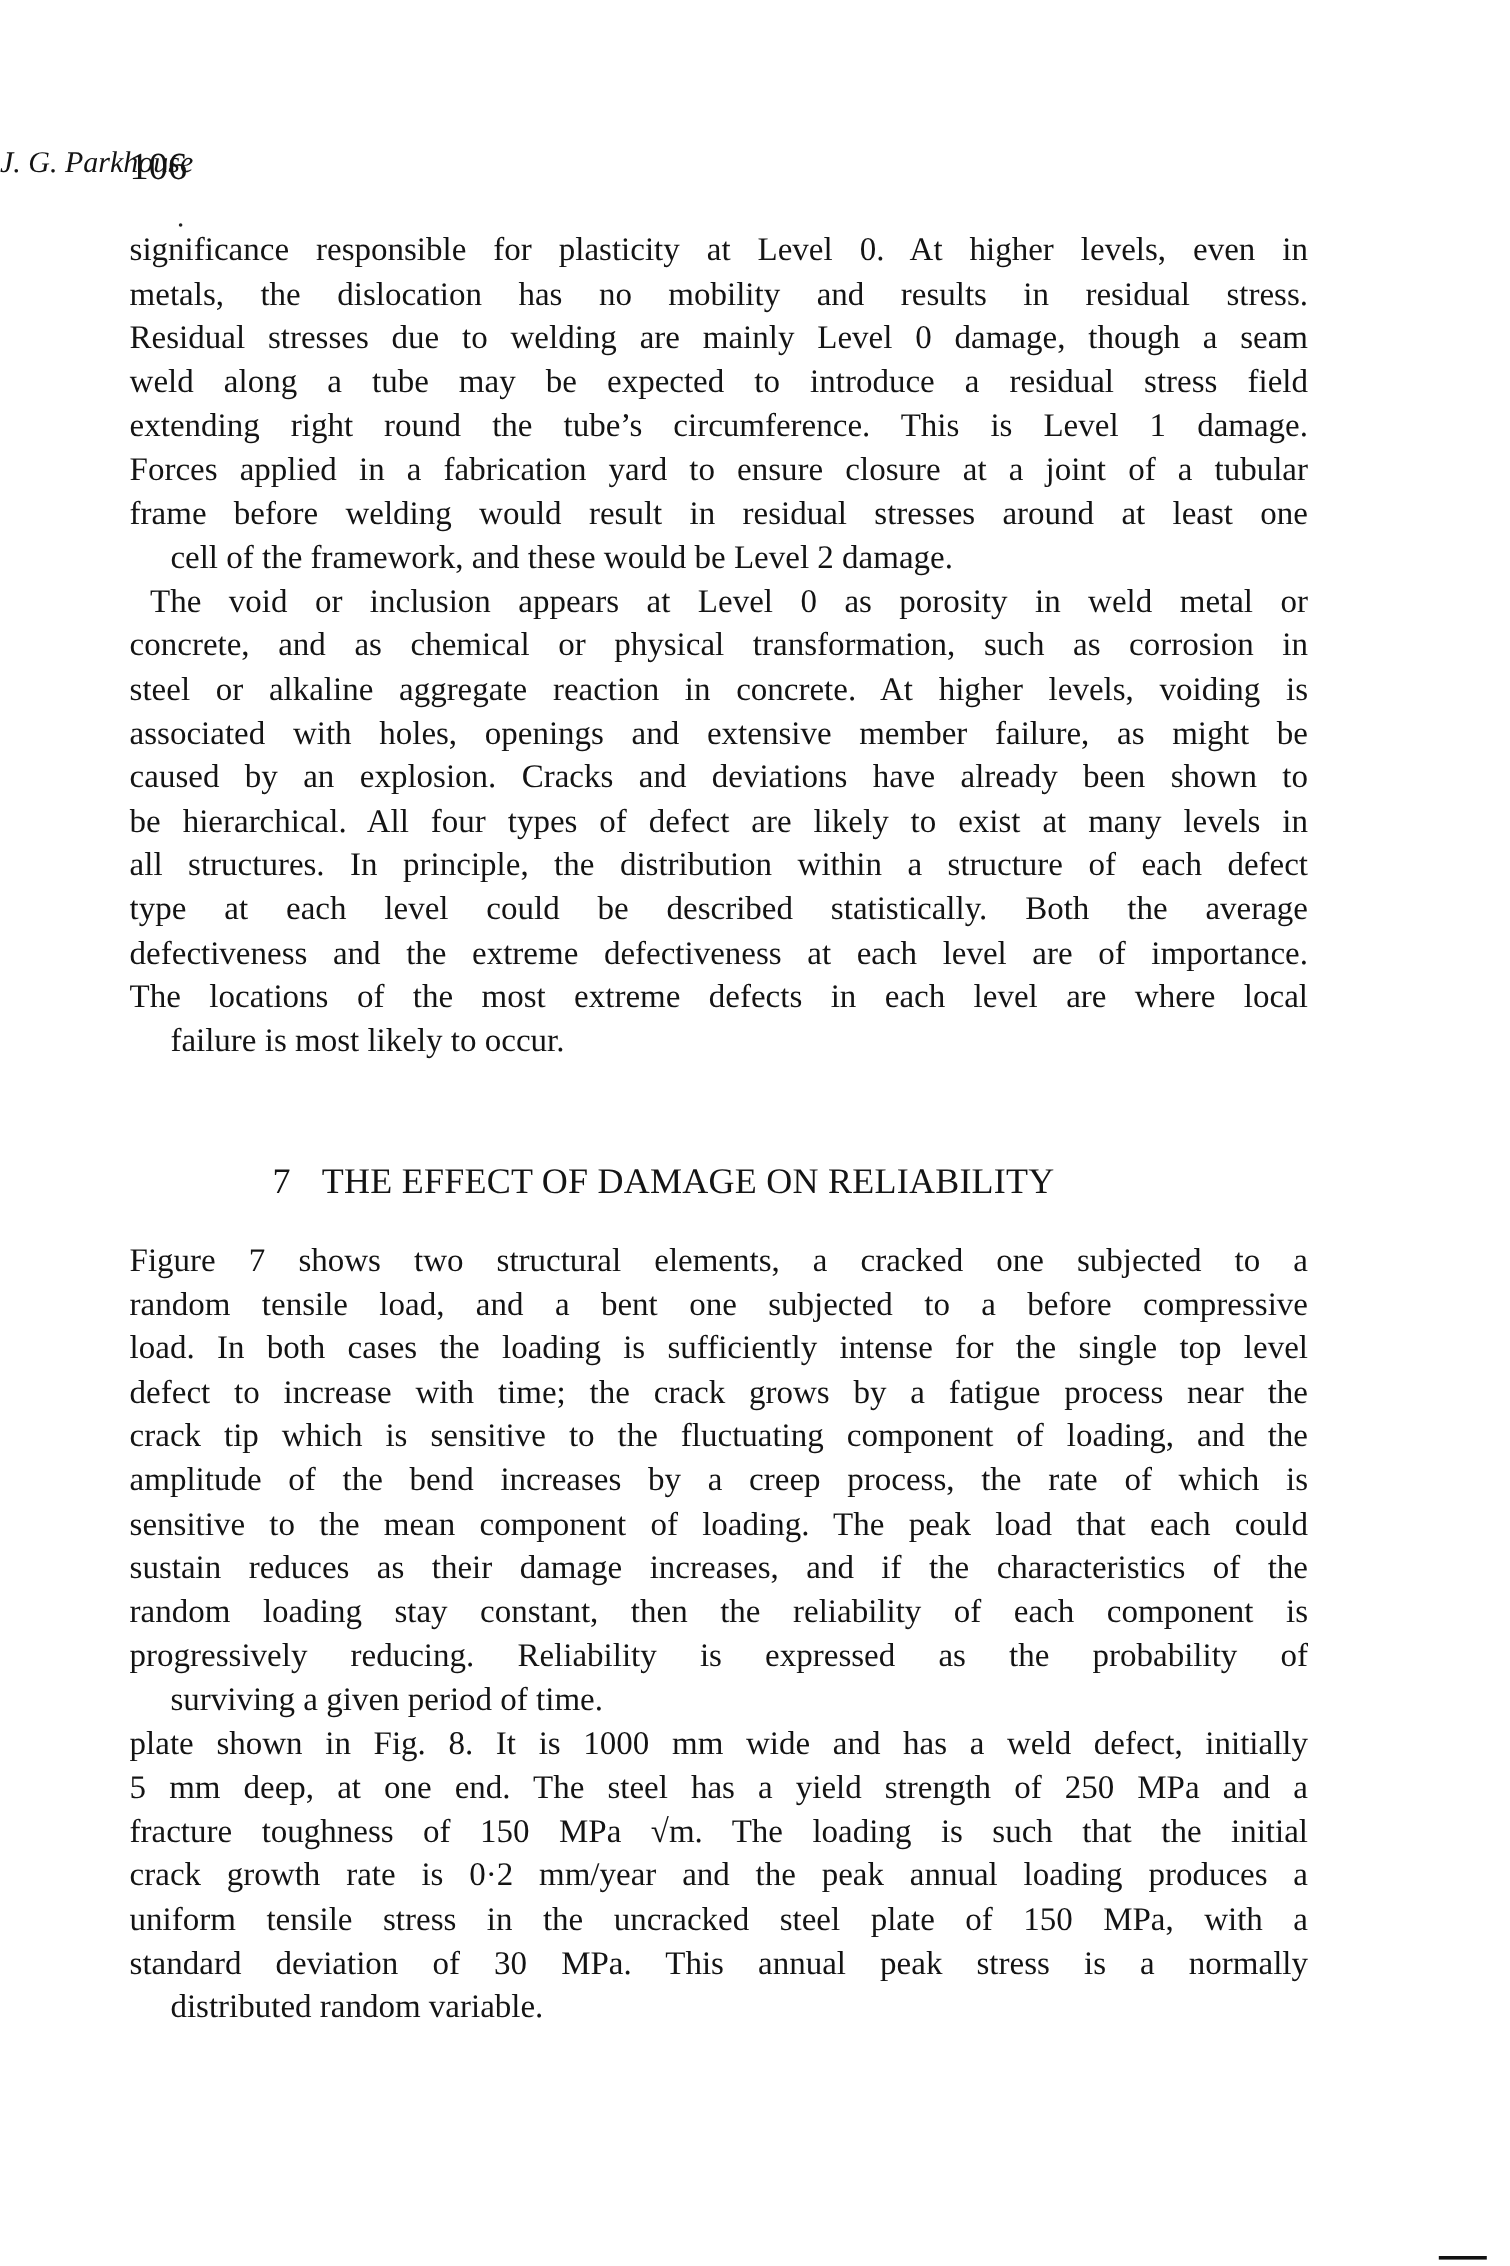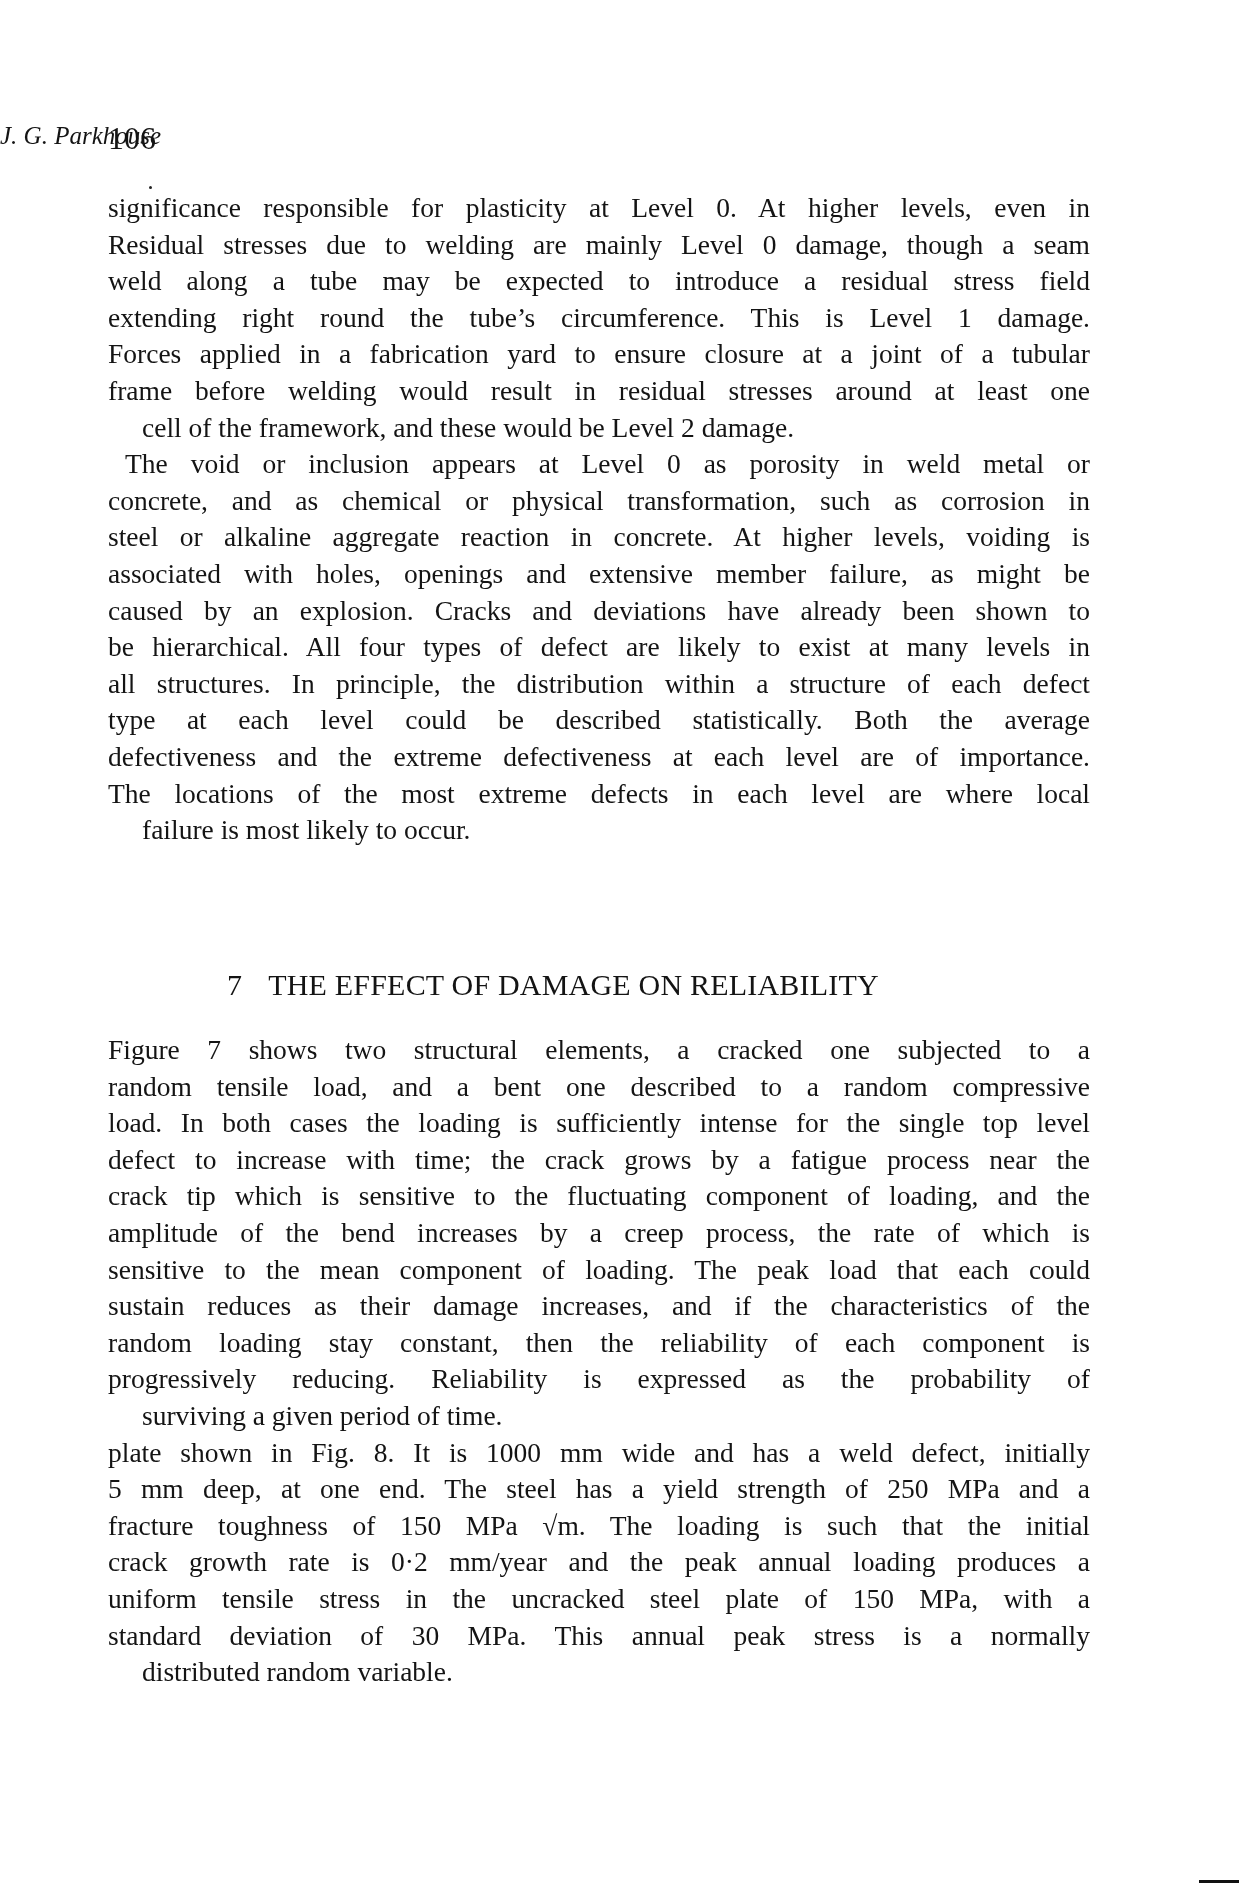--- a/index.html
+++ b/index.html
@@ -21,20 +21,21 @@
 </head>
 <body>
 
 <div class="folio">106</div>
 <div class="running-head">J. G. Parkhouse</div>
 <div class="dot"></div>
 
 <div class="block" id="section-a" style="top:190px;">
     <div>
       <div class="line">significance responsible for plasticity at Level 0. At higher levels, even in</div>
+      <div class="line">metals, the dislocation has no mobility and results in residual stress.</div>
       <div class="line">Residual stresses due to welding are mainly Level 0 damage, though a seam</div>
       <div class="line">weld along a tube may be expected to introduce a residual stress field</div>
       <div class="line">extending right round the tube’s circumference. This is Level 1 damage.</div>
       <div class="line">Forces applied in a fabrication yard to ensure closure at a joint of a tubular</div>
       <div class="line">frame before welding would result in residual stresses around at least one</div>
       <div class="line last">cell of the framework, and these would be Level 2 damage.</div>
     </div>
     <div>
       <div class="line indent">The void or inclusion appears at Level 0 as porosity in weld metal or</div>
       <div class="line">concrete, and as chemical or physical transformation, such as corrosion in</div>
@@ -50,21 +51,21 @@
     </div>
   </div>
 
 <div class="section-heading">
   <span class="num">7</span><span>THE EFFECT OF DAMAGE ON RELIABILITY</span>
 </div>
 
 <div class="block" id="section-b" style="top:1032px;">
     <div>
       <div class="line">Figure 7 shows two structural elements, a cracked one subjected to a</div>
-      <div class="line">random tensile load, and a bent one described to a random compressive</div>
+      <div class="line">random tensile load, and a bent one subjected to a before compressive</div>
       <div class="line">load. In both cases the loading is sufficiently intense for the single top level</div>
       <div class="line">defect to increase with time; the crack grows by a fatigue process near the</div>
       <div class="line">crack tip which is sensitive to the fluctuating component of loading, and the</div>
       <div class="line">amplitude of the bend increases by a creep process, the rate of which is</div>
       <div class="line">sensitive to the mean component of loading. The peak load that each could</div>
       <div class="line">sustain reduces as their damage increases, and if the characteristics of the</div>
       <div class="line">random loading stay constant, then the reliability of each component is</div>
       <div class="line">progressively reducing. Reliability is expressed as the probability of</div>
       <div class="line last">surviving a given period of time.</div>
     </div>

